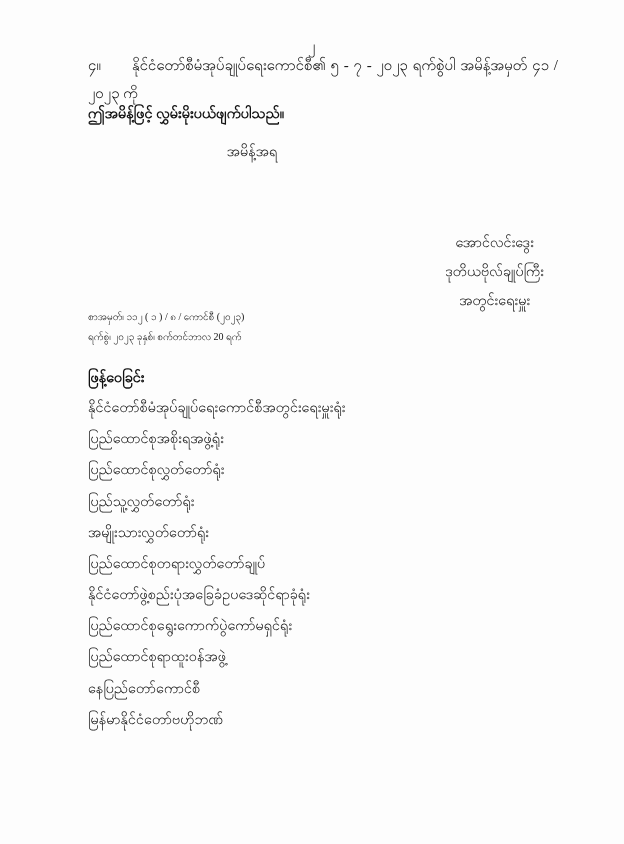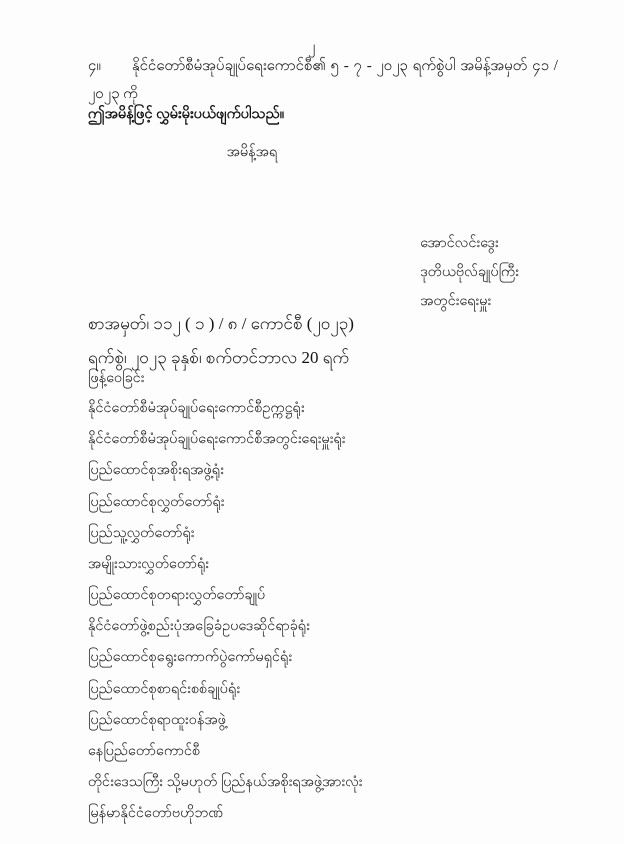--- a/index.html
+++ b/index.html
@@ -56,43 +56,44 @@
     position: absolute;
     top: 142px;
     left: 0;
     width: 504px;
     text-align: center;
     font-size: 14.5px;
   }
   .signature-block {
     position: absolute;
     top: 228px;
-    right: 105px;
+    right: 80px;
+    text-align: center;
     font-size: 14.5px;
     line-height: 2.0;
   }
   .signature-block div {
     white-space: nowrap;
   }
   .ref-block {
     position: absolute;
     top: 307px;
     left: 88px;
-    font-size: 17px;
+    font-size: 10px;
     line-height: 2.0;
   }
   .ref-block div {
     white-space: nowrap;
   }
   .dist-title {
     position: absolute;
     top: 368px;
     left: 88px;
     font-size: 14.5px;
-    font-weight: normal;
+    font-weight: bold;
     text-align: center;
   }
   .dist-list {
     position: absolute;
     top: 392px;
     left: 88px;
     font-size: 14.5px;
     line-height: 2.15;
     list-style: none;
     margin: 0;
@@ -124,29 +125,26 @@
   </div>
 
   <div class="ref-block">
     <div>စာအမှတ်၊ ၁၁၂ ( ၁ ) / ၈ / ကောင်စီ (၂၀၂၃)</div>
     <div>ရက်စွဲ၊ ၂၀၂၃ ခုနှစ်၊ စက်တင်ဘာလ 20 ရက်</div>
   </div>
 
   <div class="dist-title">ဖြန့်ဝေခြင်း</div>
 
   <ul class="dist-list">
-    <li>နိုင်ငံတော်စီမံအုပ်ချုပ်ရေးကောင်စီဥက္ကဋ္ဌရုံး</li>
     <li>နိုင်ငံတော်စီမံအုပ်ချုပ်ရေးကောင်စီအတွင်းရေးမှူးရုံး</li>
     <li>ပြည်ထောင်စုအစိုးရအဖွဲ့ရုံး</li>
     <li>ပြည်ထောင်စုလွှတ်တော်ရုံး</li>
     <li>ပြည်သူ့လွှတ်တော်ရုံး</li>
     <li>အမျိုးသားလွှတ်တော်ရုံး</li>
     <li>ပြည်ထောင်စုတရားလွှတ်တော်ချုပ်</li>
     <li>နိုင်ငံတော်ဖွဲ့စည်းပုံအခြေခံဥပဒေဆိုင်ရာခုံရုံး</li>
     <li>ပြည်ထောင်စုရွေးကောက်ပွဲကော်မရှင်ရုံး</li>
-    <li>ပြည်ထောင်စုစာရင်းစစ်ချုပ်ရုံး</li>
     <li>ပြည်ထောင်စုရာထူးဝန်အဖွဲ့</li>
     <li>နေပြည်တော်ကောင်စီ</li>
-    <li>တိုင်းဒေသကြီး သို့မဟုတ် ပြည်နယ်အစိုးရအဖွဲ့အားလုံး</li>
     <li>မြန်မာနိုင်ငံတော်ဗဟိုဘဏ်</li>
   </ul>
 
 </div>
 
 </body></html>

